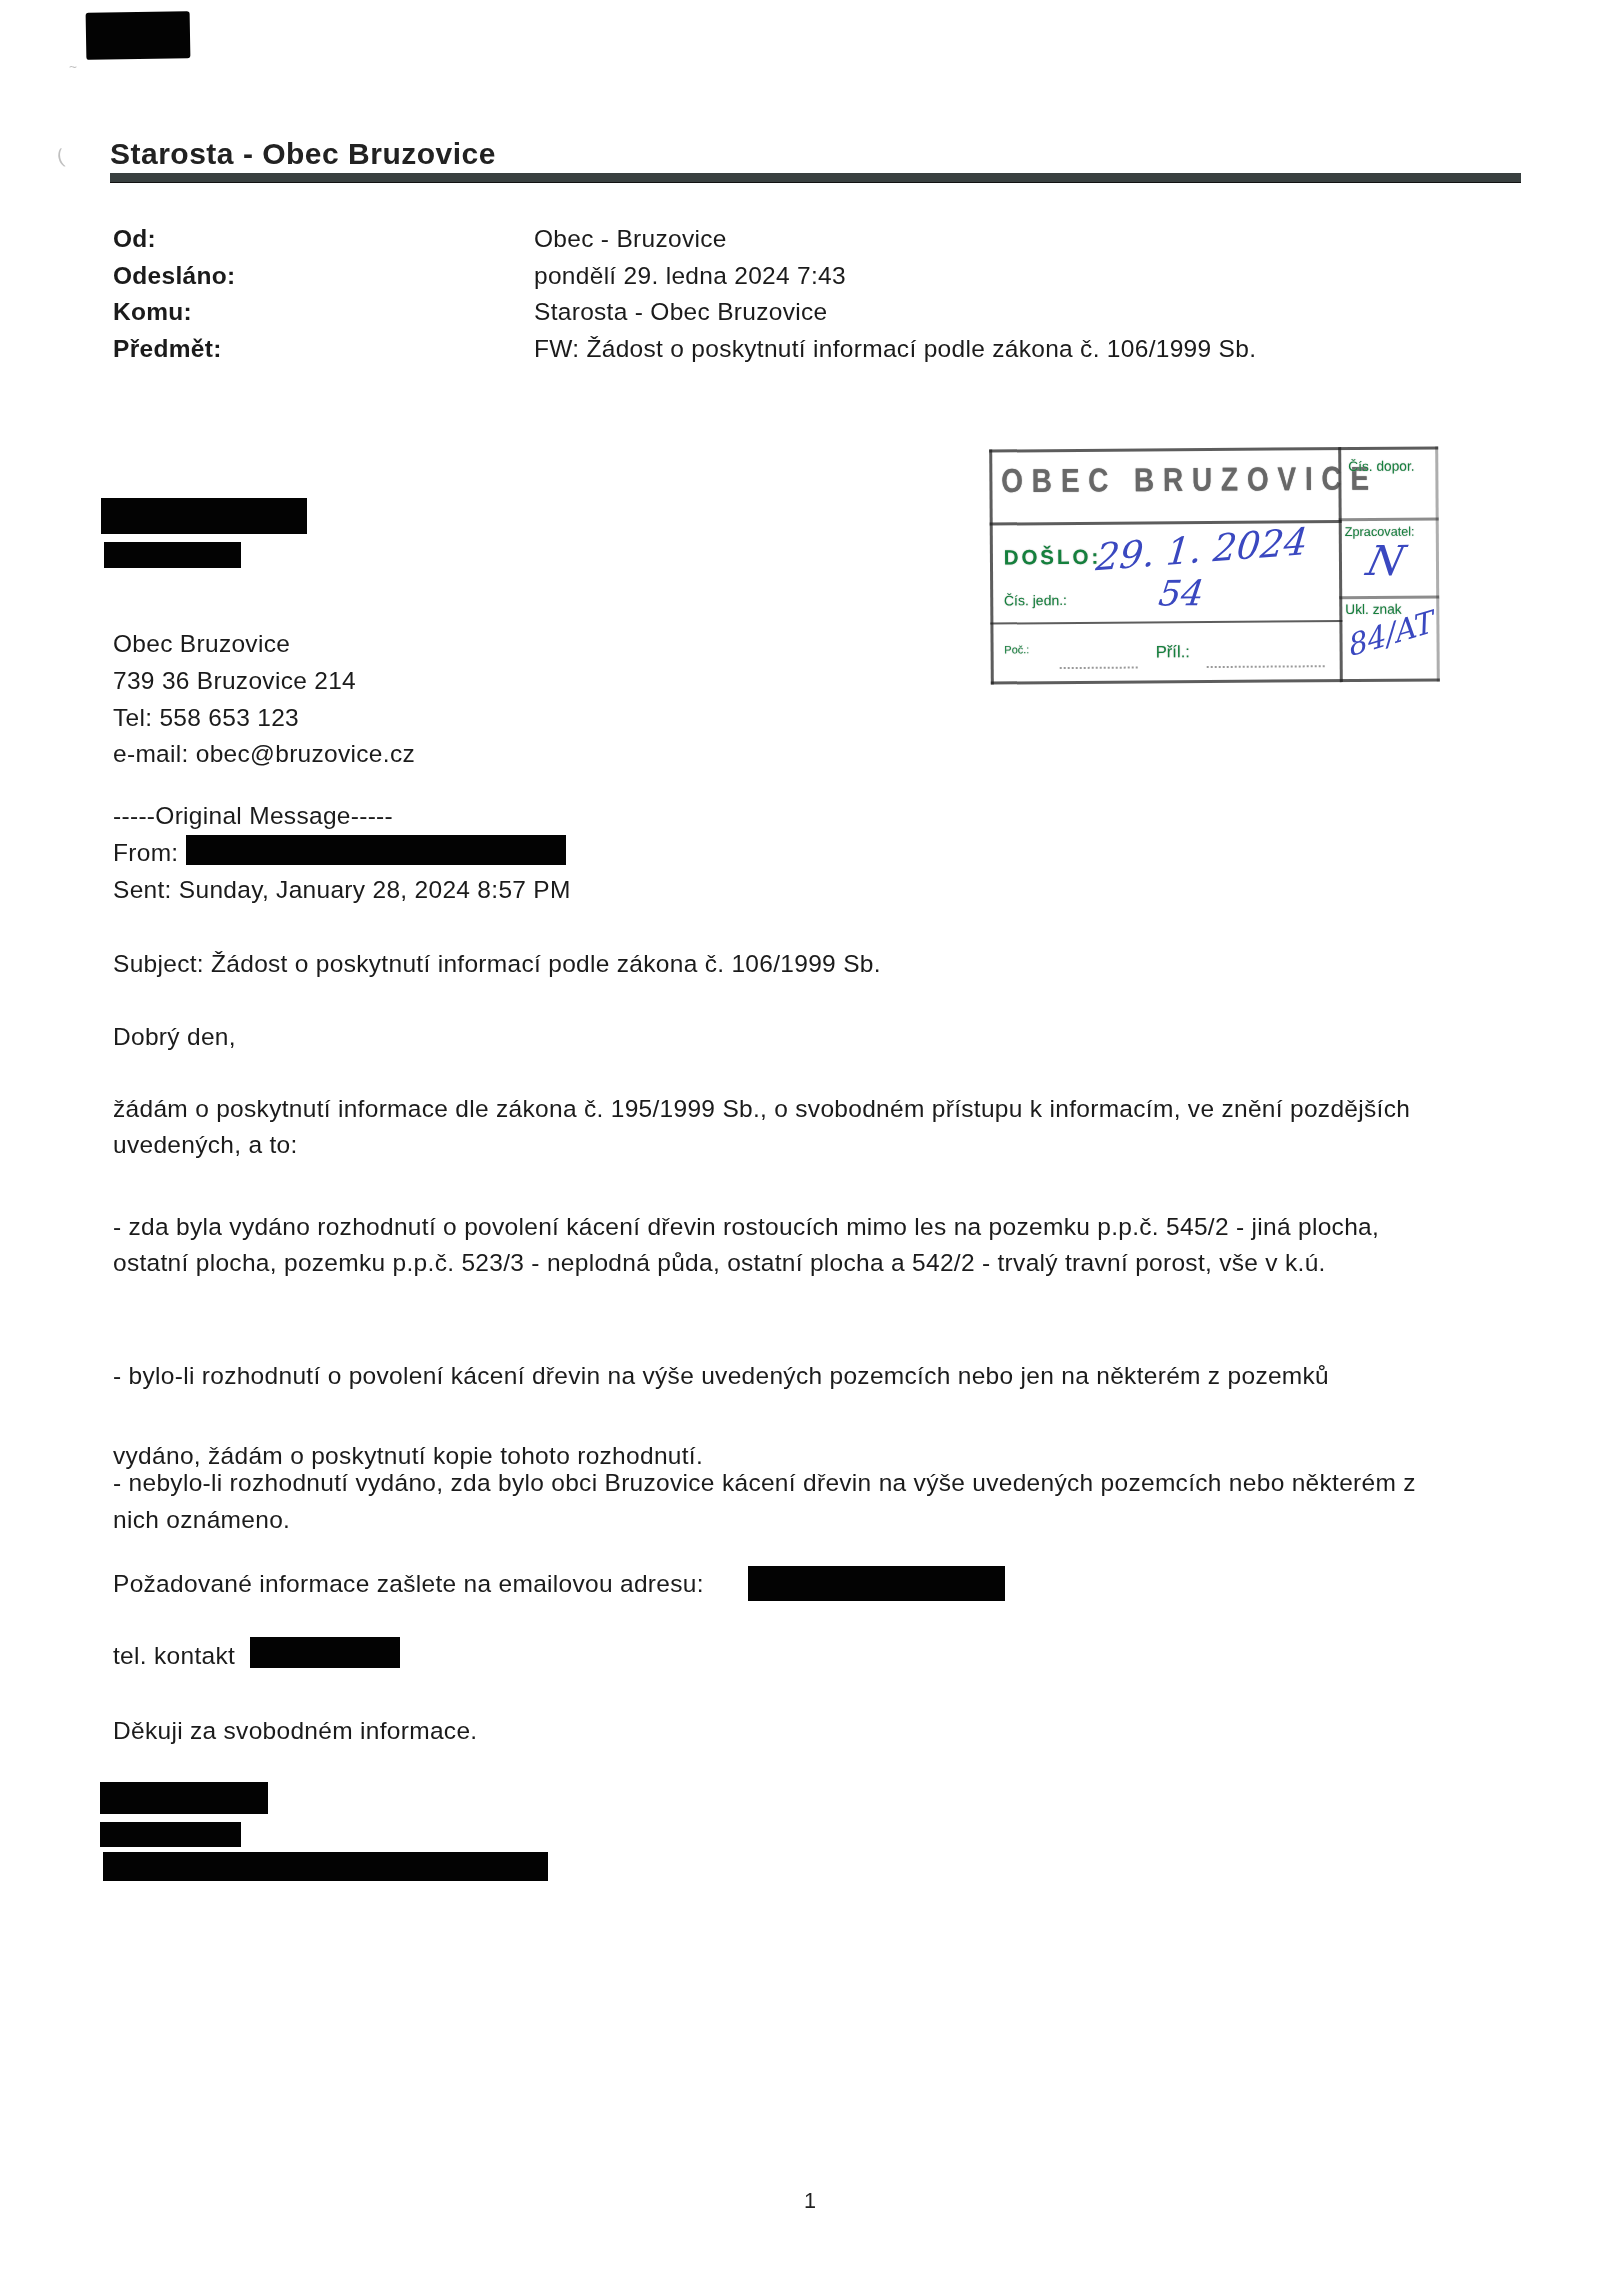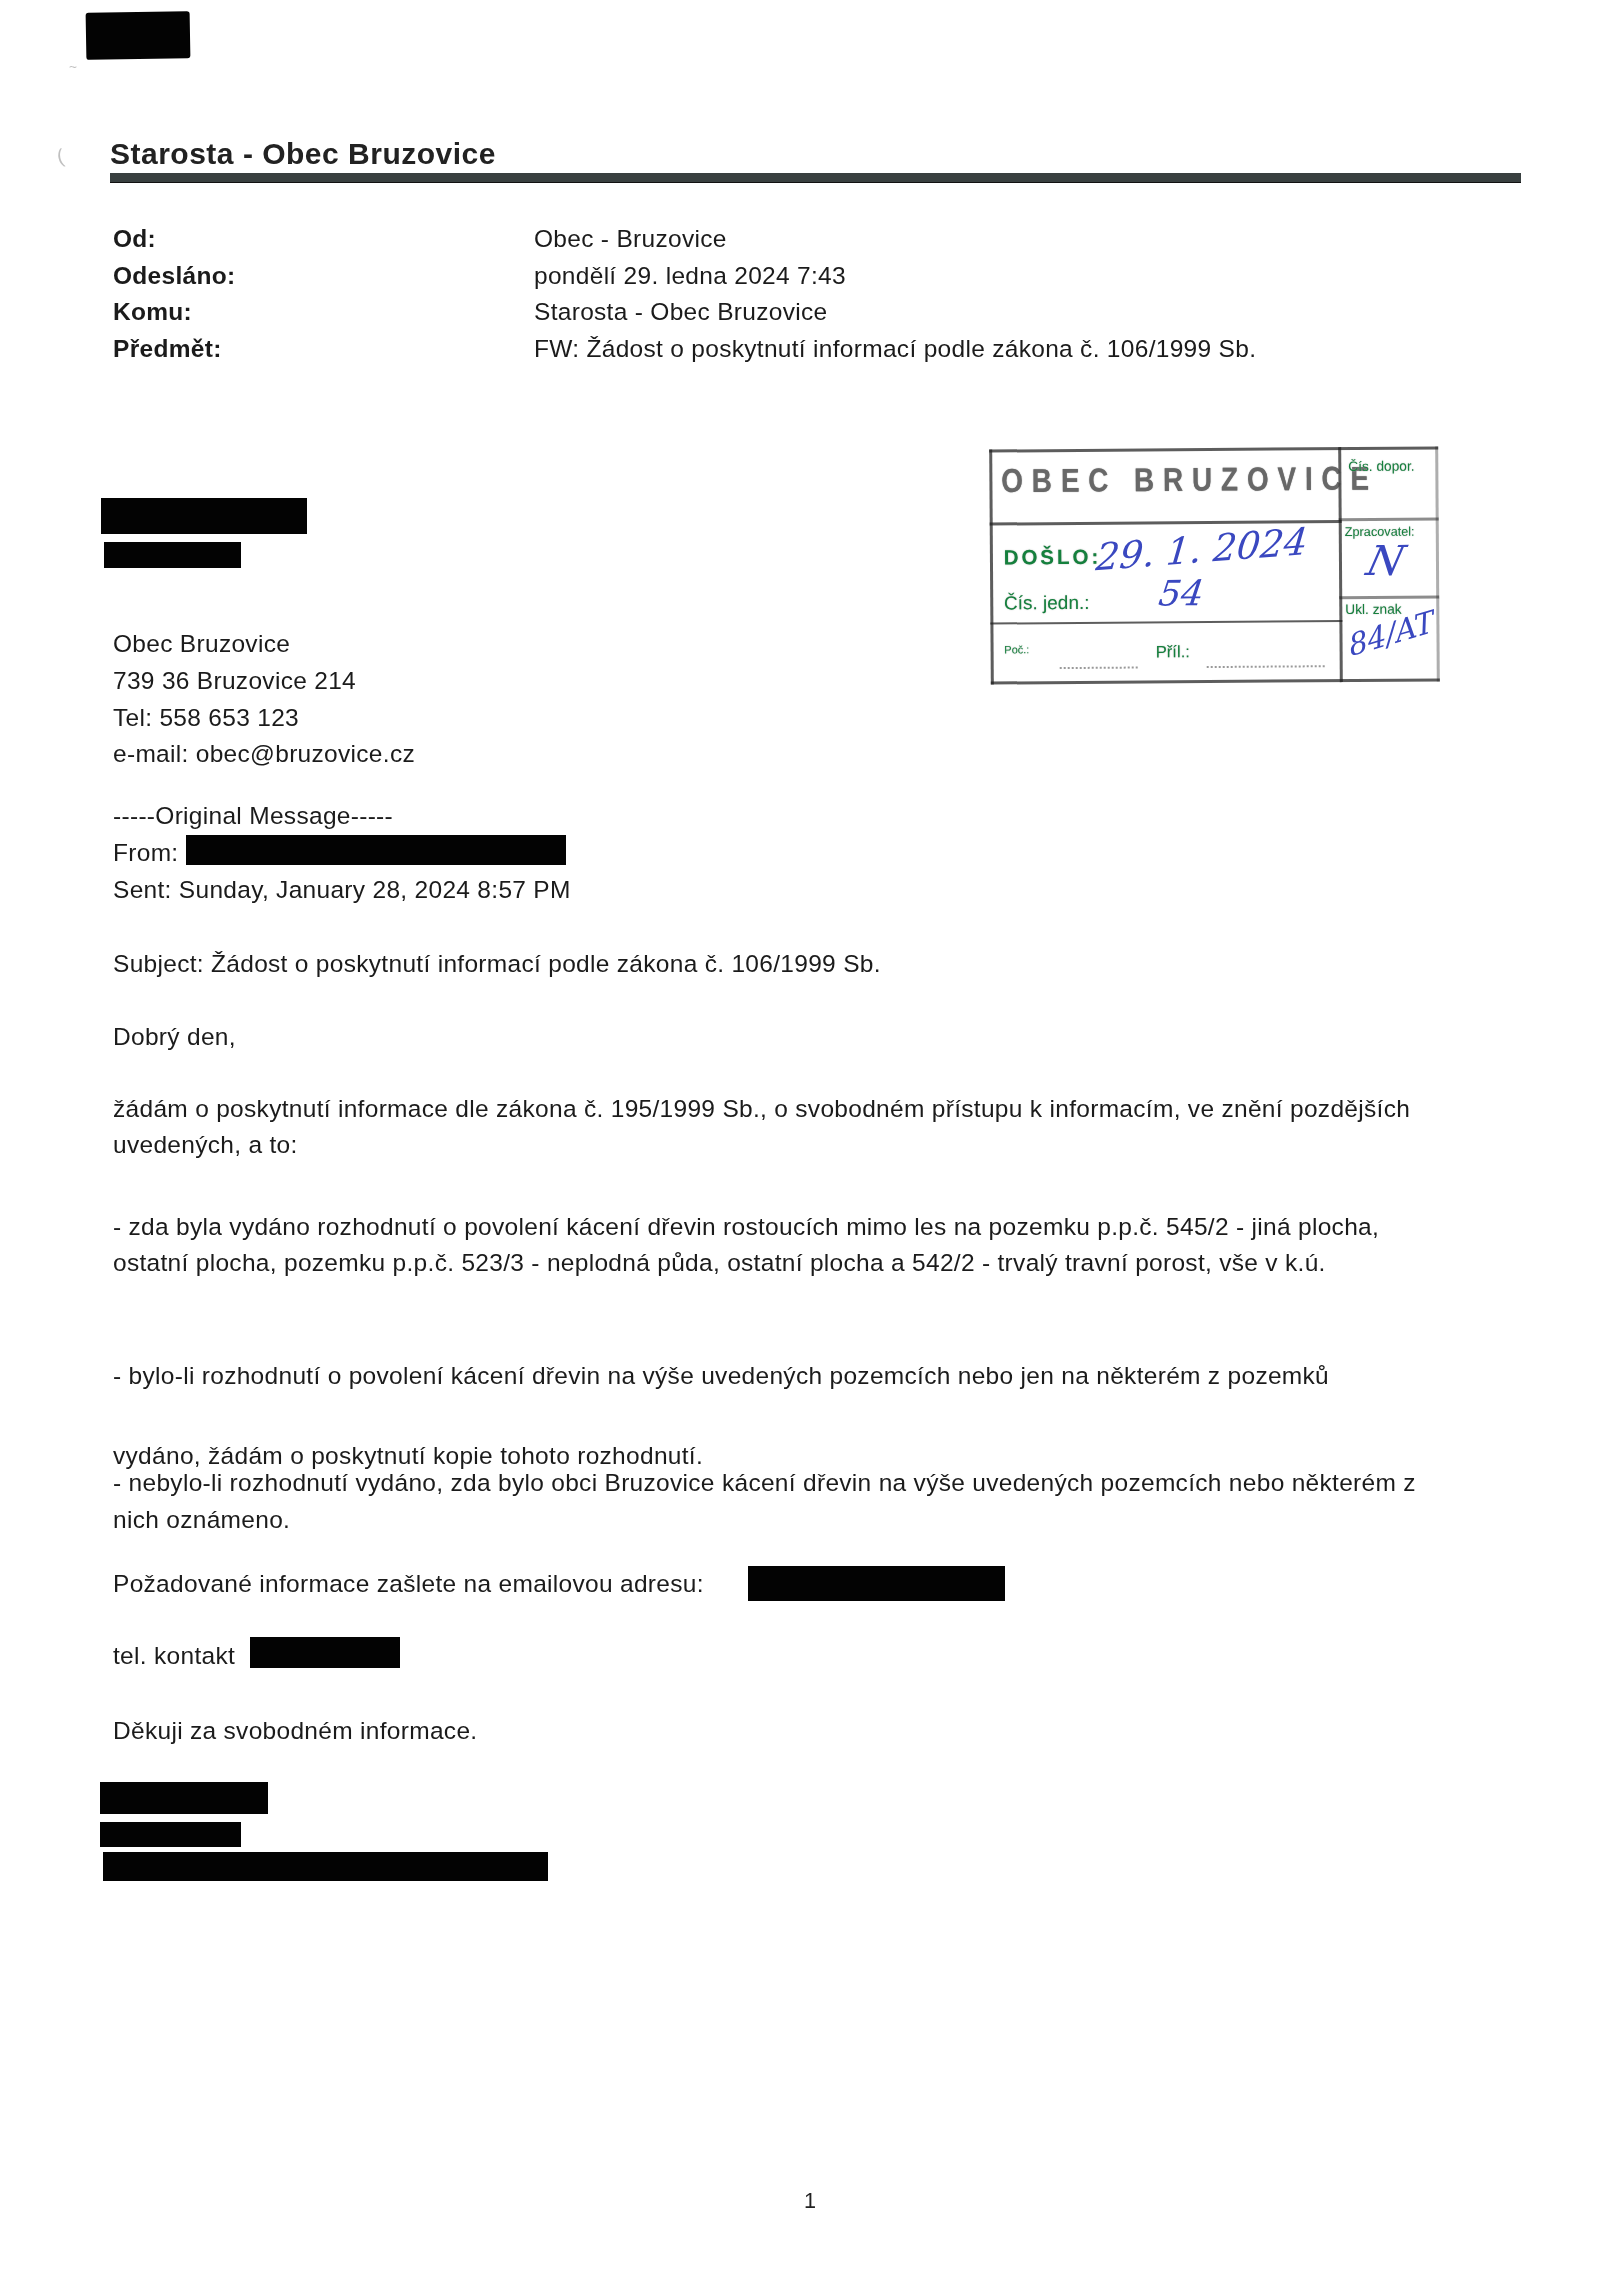--- a/index.html
+++ b/index.html
@@ -73,21 +73,21 @@
     <div class="stamp-border" style="left:446px;top:0;width:2.9px;height:235px;opacity:.5;"></div>
     <div class="stamp-border" style="left:349px;top:0;width:2.9px;height:235px;"></div>
     <div class="stamp-border" style="left:0;top:73px;width:352px;height:2.9px;"></div>
     <div class="stamp-border" style="left:0;top:173px;width:352px;height:2px;"></div>
     <div class="stamp-border" style="left:349px;top:71px;width:100px;height:2.9px;opacity:.7;"></div>
     <div class="stamp-border" style="left:349px;top:149px;width:100px;height:2.9px;opacity:.7;"></div>
 
     <div class="stamp-title">OBEC BRUZOVICE</div>
     <div class="faint" style="left:13.7px;top:96px;font-size:20.6px;font-weight:bold;letter-spacing:2.9px;">DOŠLO:</div>
     <div class="hand" style="left:106px;top:80px;font-size:37px;transform:rotate(-4deg) skewX(-10deg);">29. 1. 2024</div>
-    <div class="faint" style="left:13.7px;top:143px;font-size:19px;">Čís. jedn.:</div>
+    <div class="faint" style="left:13.7px;top:143px;font-size:14px;">Čís. jedn.:</div>
     <div class="hand" style="left:169px;top:125px;font-size:35px;transform:skewX(-8deg);">54</div>
     <div class="faint" style="left:13.7px;top:194px;font-size:11px;">Poč.:</div>
     <div class="dotline" style="left:69px;top:218px;width:78px;"></div>
     <div class="faint" style="left:165px;top:194px;font-size:16.7px;">Příl.:</div>
     <div class="dotline" style="left:216px;top:218px;width:118px;"></div>
 
     <div class="faint" style="left:359px;top:11.8px;font-size:13.7px;">Čís. dopor.</div>
     <div class="faint" style="left:355px;top:78px;font-size:12.7px;">Zpracovatel:</div>
     <div class="hand" style="left:378px;top:90px;font-size:41px;transform:skewX(-14deg);">N</div>
     <div class="faint" style="left:355px;top:155px;font-size:13.7px;">Ukl. znak</div>

